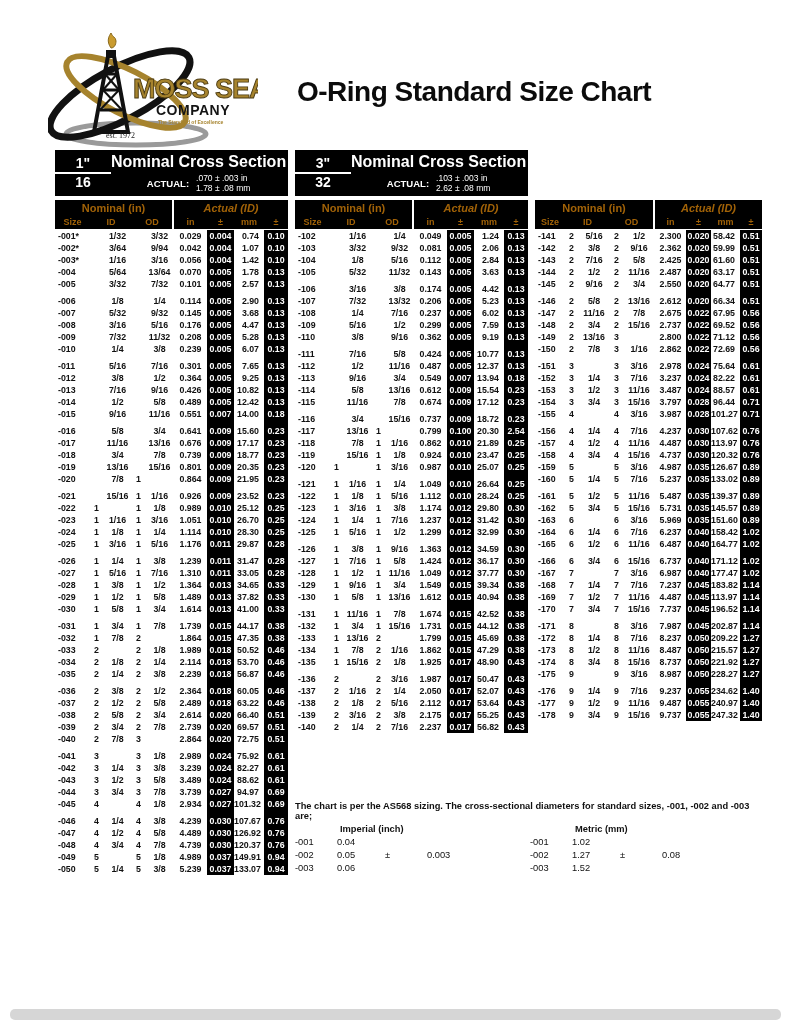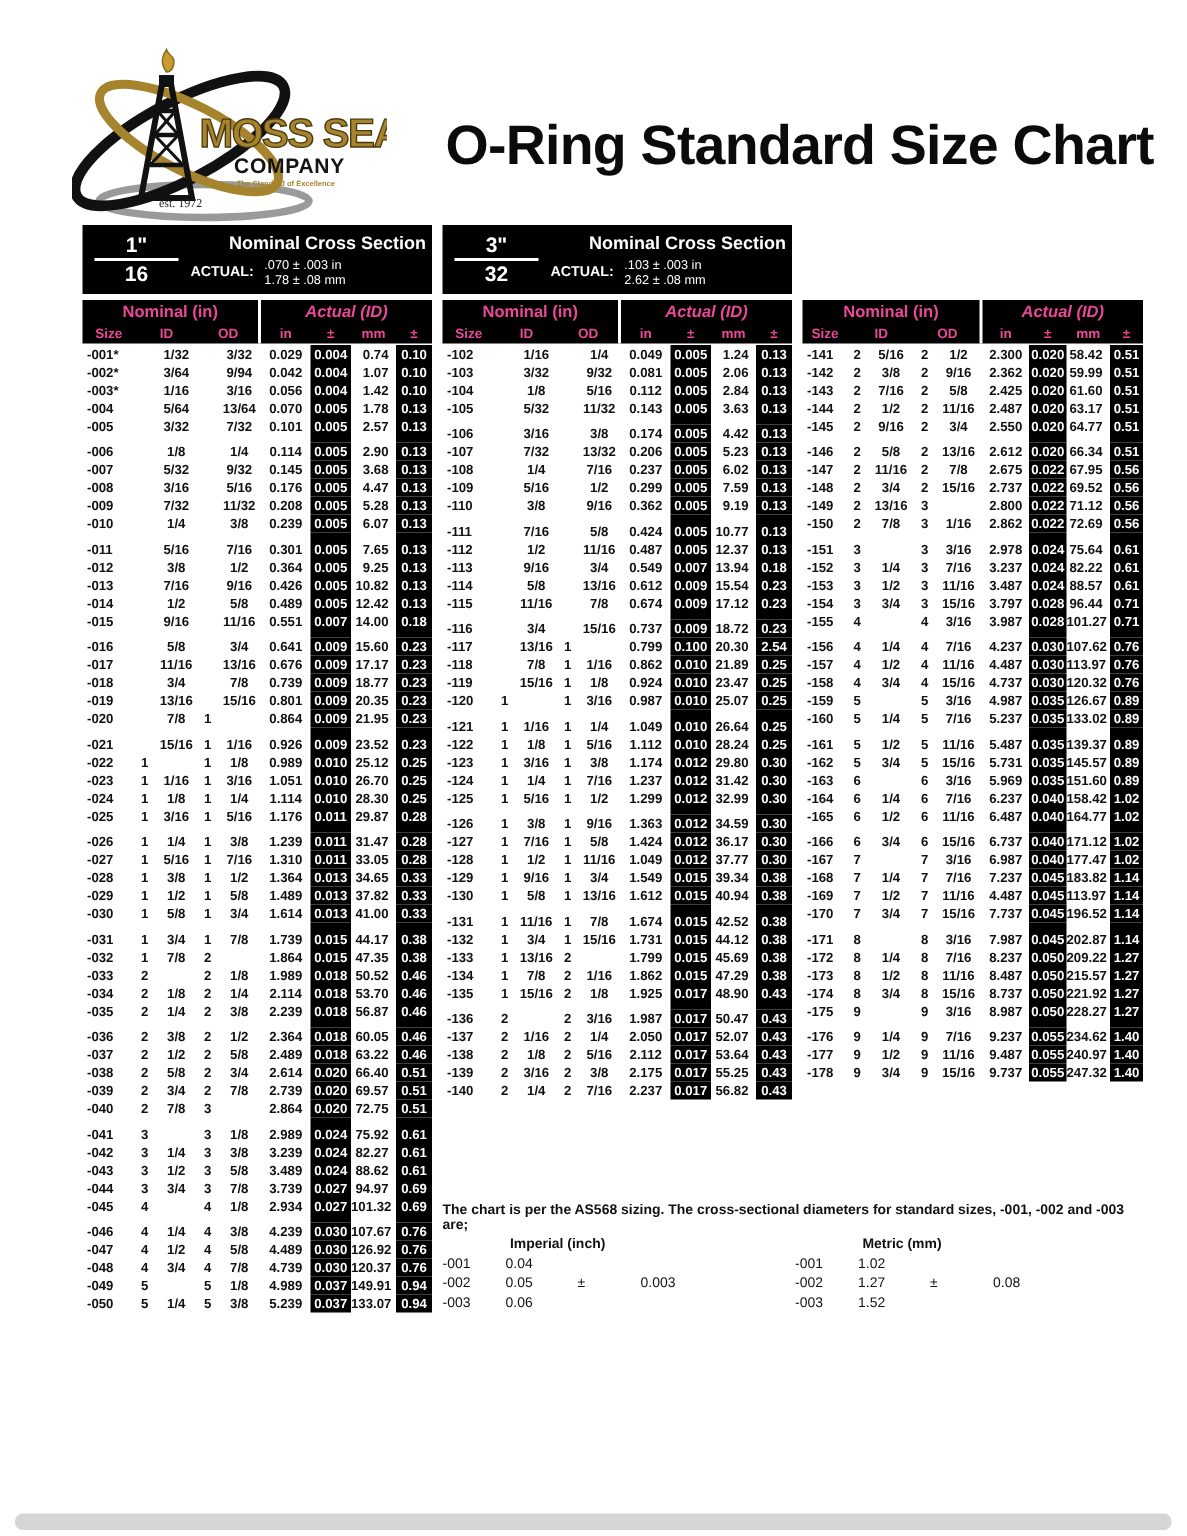--- a/index.html
+++ b/index.html
@@ -1,45 +1,45 @@
 <!DOCTYPE html>
 <html><head>
 <meta charset="utf-8">
 <style>
   html,body{margin:0;padding:0;}
   body{width:791px;height:1024px;background:#ffffff;position:relative;
        font-family:"Liberation Sans","DejaVu Sans",sans-serif;color:#111;overflow:hidden;}
 
   
   .hdr-logo{position:absolute;left:48px;top:32px;width:210px;height:118px;}
-  .page-title{position:absolute;left:297px;top:76px;font-size:37px;font-weight:bold;
+  .page-title{position:absolute;left:297px;top:76px;font-size:28px;font-weight:bold;
               letter-spacing:-0.5px;color:#0b0b0b;white-space:nowrap;}
 
   
   .xsec{position:absolute;top:150px;height:46px;background:#000;color:#fff;
         display:flex;align-items:center;}
   .xsec1{left:55px;width:233px;}
   .xsec2{left:295px;width:233px;}
   .frac{width:72px;display:flex;flex-direction:column;align-items:center;justify-content:center;}
   .frac .num,.frac .den{font-size:14px;font-weight:bold;line-height:15px;}
   .frac .bar{width:56px;height:2px;background:#fff;margin:1px 0;}
   .xright{flex:1;display:flex;flex-direction:column;justify-content:center;padding-right:4px;}
-  .xtitle{font-size:12px;font-weight:bold;text-align:right;margin-bottom:2px;white-space:nowrap;}
-  .xrow{display:flex;align-items:center;gap:7px;}
+  .xtitle{font-size:16px;font-weight:bold;text-align:center;margin-bottom:2px;white-space:nowrap;}
+  .xrow{display:flex;align-items:center;justify-content:center;gap:7px;}
   .xact{font-size:9.5px;font-weight:bold;}
   .xvals{font-size:8.5px;line-height:10px;display:flex;flex-direction:column;}
 
   
   .sizetable{position:absolute;top:200px;}
   .tbl1{left:55px;width:233px;--cols:35px 42px 42px 33px 27px 30px 24px;}
   .tbl2{left:295px;width:233px;--cols:35px 42px 42px 33px 27px 30px 24px;}
   .tbl3{left:535px;width:227px;--cols:30px 45px 45px 31px 25px 29px 22px;}
 
   .subhdr{display:grid;grid-template-columns:var(--cols);grid-template-rows:16px 13px;
-          background:#000;color:#ec4899;margin-bottom:1px;}
+          background:#000;color:#a16207;margin-bottom:1px;}
   .grp{font-size:11px;font-weight:bold;display:flex;align-items:center;justify-content:center;}
   .g1{grid-column:1/4;border-right:2px solid #fff;}
   .g2{grid-column:4/8;font-style:italic;}
   .chead{font-size:9px;font-weight:bold;text-align:center;line-height:13px;}
   .chead.sep{border-right:2px solid #fff;}
 
   .tbody{display:block;}
   .trow{display:grid;grid-template-columns:var(--cols);height:12px;align-items:center;}
   .trow.spacer{height:5px;}
   .cell{font-size:8.8px;font-weight:bold;line-height:12px;height:100%;box-sizing:border-box;}

